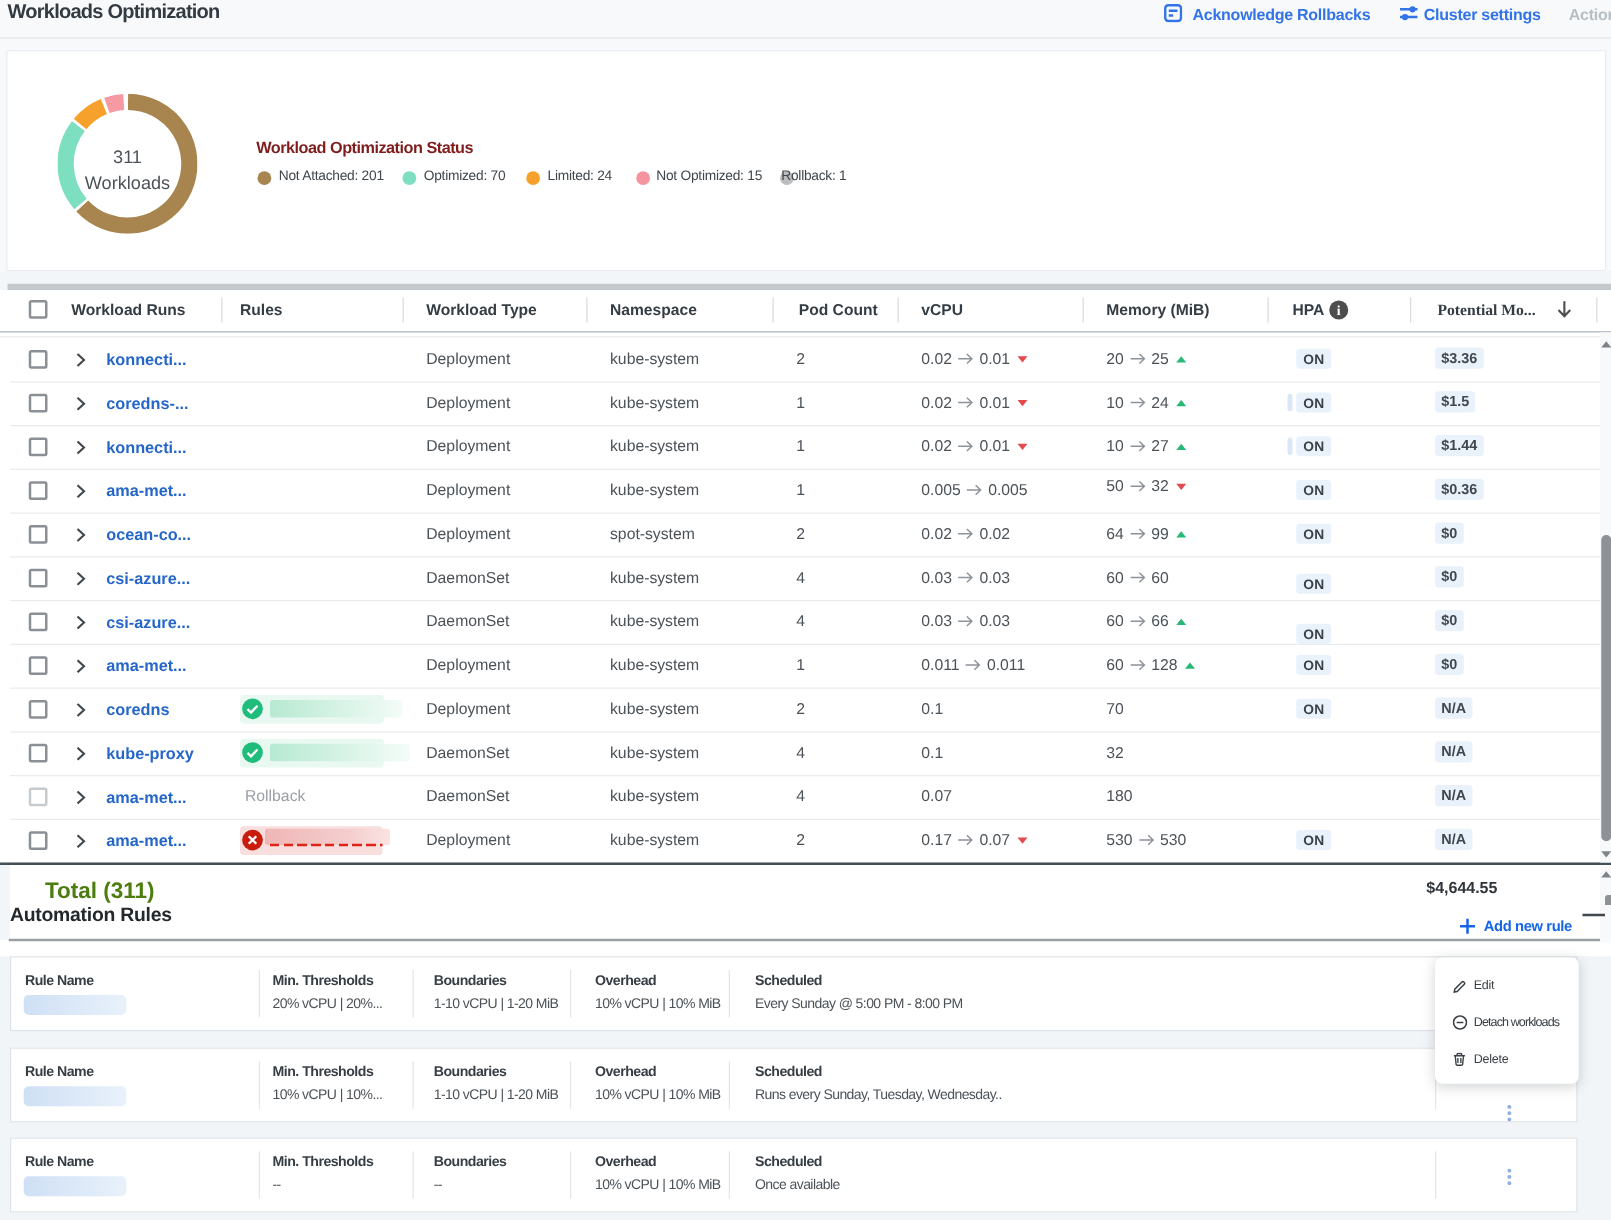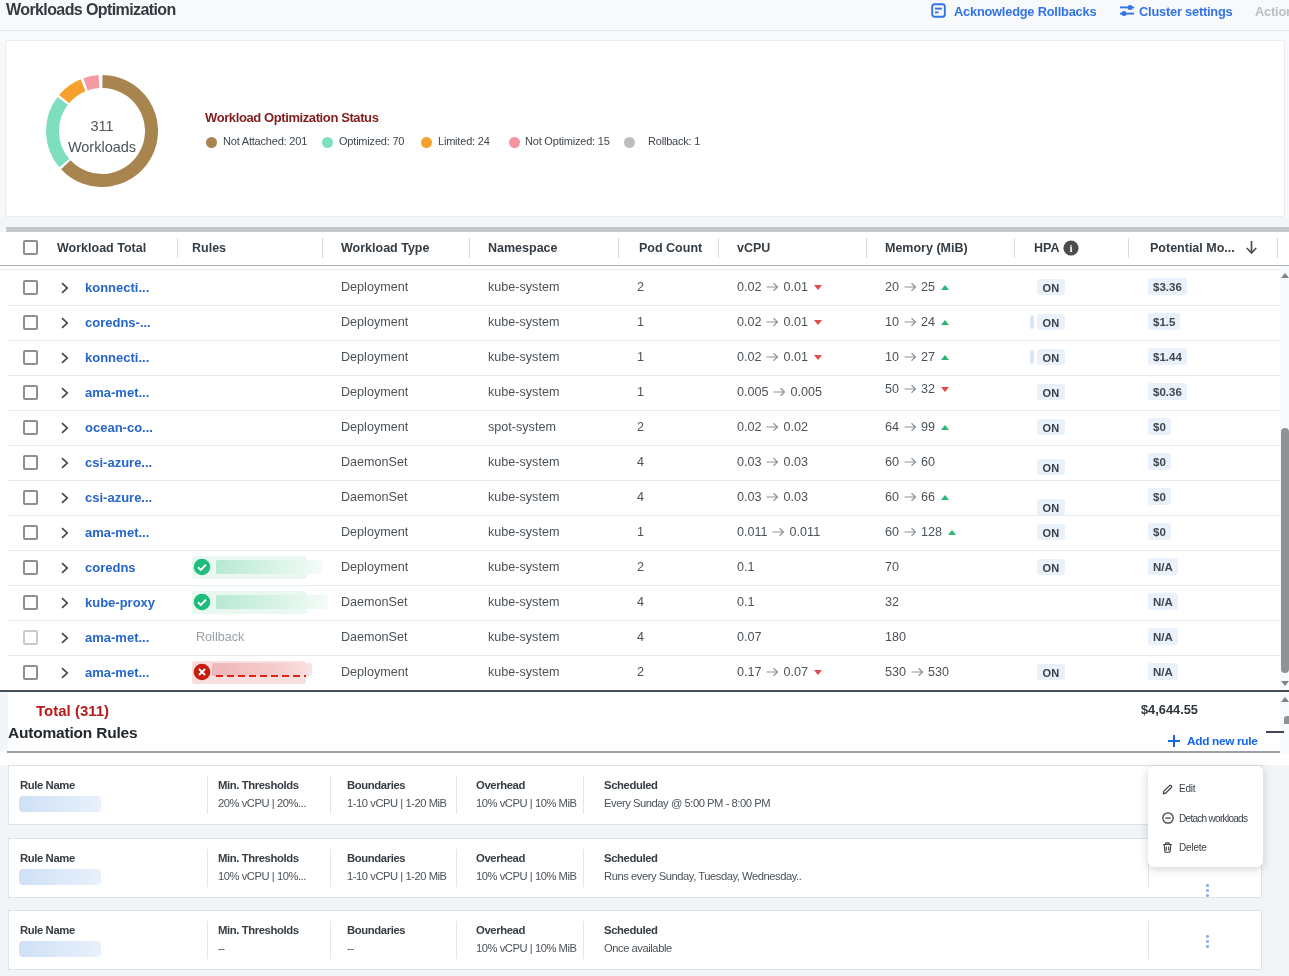--- a/index.html
+++ b/index.html
@@ -56,41 +56,41 @@
 <div class="abs" style="top:0; left:0;">
   <span class="abs" style="left:206px; top:136.5px; width:11px; height:11px; border-radius:50%; background:#a8854e;"></span>
   <div class="abs" style="left:223px; top:135px; font-size:11px; color:#3f464c; white-space:nowrap; letter-spacing:-0.2px;">Not Attached: 201</div>
   <span class="abs" style="left:322px; top:136.5px; width:11px; height:11px; border-radius:50%; background:#7edec0;"></span>
   <div class="abs" style="left:339px; top:135px; font-size:11px; color:#3f464c; white-space:nowrap; letter-spacing:-0.2px;">Optimized: 70</div>
   <span class="abs" style="left:421px; top:136.5px; width:11px; height:11px; border-radius:50%; background:#f6a12c;"></span>
   <div class="abs" style="left:438px; top:135px; font-size:11px; color:#3f464c; white-space:nowrap; letter-spacing:-0.2px;">Limited: 24</div>
   <span class="abs" style="left:509px; top:136.5px; width:11px; height:11px; border-radius:50%; background:#f5949e;"></span>
   <div class="abs" style="left:525px; top:135px; font-size:11px; color:#3f464c; white-space:nowrap; letter-spacing:-0.2px;">Not Optimized: 15</div>
   <span class="abs" style="left:624px; top:136.5px; width:11px; height:11px; border-radius:50%; background:#bdbdbd;"></span>
-  <div class="abs" style="left:648px; top:135px; font-size:11px; color:#3f464c; white-space:nowrap; letter-spacing:-0.2px;text-align:right;">Rollback: 1</div>
+  <div class="abs" style="left:625px; top:135px; font-size:11px; color:#3f464c; white-space:nowrap; letter-spacing:-0.2px;text-align:right;">Rollback: 1</div>
 </div>
 
 <div class="abs" style="left:0; top:217px; width:1289px; height:15px; background:#f3f6f9;"></div>
 <div class="abs" style="left:6px; top:227px; width:1283px; height:4.5px; background:#c5c9cc;"></div>
 <div class="abs" style="left:0; top:232px; width:1289px; height:544px; background:#fff;"></div>
 
 <div class="cb" style="left:23px; top:240px;"></div>
-<div class="abs hdr" style="left:57px; top:241px;">Workload Total</div>
+<div class="abs hdr" style="left:57px; top:241px;">Workload Runs</div>
 <div class="abs hdr" style="left:192px; top:241px;">Rules</div>
 <div class="abs hdr" style="left:341px; top:241px;">Workload Type</div>
 <div class="abs hdr" style="left:488px; top:241px;">Namespace</div>
 <div class="abs hdr" style="left:639px; top:241px;">Pod Count</div>
 <div class="abs hdr" style="left:737px; top:241px;">vCPU</div>
 <div class="abs hdr" style="left:885px; top:241px;">Memory (MiB)</div>
 <div class="abs hdr" style="left:1034px; top:241px;">HPA</div>
 <svg class="abs" style="left:1063px; top:240px;" width="16" height="16" viewBox="0 0 16 16">
       <circle cx="8" cy="8" r="7.6" fill="#4d4d4d"></circle>
       <text x="8" y="11.8" text-anchor="middle" font-size="11" font-weight="bold" fill="#fff" font-family="Liberation Serif,serif">i</text>
     </svg>
-<div class="abs hdr" style="left:1150px; top:241px;">Potential Mo...</div>
+<div class="abs hdr" style="left:1150px; top:241px;font-family:Liberation Serif, serif;">Potential Mo...</div>
 <svg class="abs" style="left:1245px; top:240px;" width="13" height="15" viewBox="0 0 13 15">
       <path d="M6.5 1 V 12 M 1.8 8 L 6.5 13 L 11.2 8" stroke="#4d4d4d" stroke-width="1.7" fill="none"></path>
     </svg>
 <div class="sep" style="left:177px; top:238px; height:20px;"></div>
 <div class="sep" style="left:322px; top:238px; height:20px;"></div>
 <div class="sep" style="left:469px; top:238px; height:20px;"></div>
 <div class="sep" style="left:618px; top:238px; height:20px;"></div>
 <div class="sep" style="left:718px; top:238px; height:20px;"></div>
 <div class="sep" style="left:866px; top:238px; height:20px;"></div>
 <div class="sep" style="left:1014px; top:238px; height:20px;"></div>
@@ -318,21 +318,21 @@
       </svg> 0.07<span class="tri-dn"></span></div>
 <div class="abs cell" style="left:885px; top:665px;">530 <svg width="13" height="10" viewBox="0 0 13 10" style="vertical-align:-1px; margin:0 1px;">
         <path d="M0.5 5 H11.5 M7.5 1.2 L11.5 5 L7.5 8.8" stroke="#8d939a" stroke-width="1.2" fill="none"></path>
       </svg> 530</div>
 <div class="onbadge" style="left:1037px; top:664px;">ON</div>
 <div class="pill" style="left:1148px; top:663px;">N/A</div>
 <div class="rowline" style="top:690px;"></div>
 
 <div class="abs" style="left:0px; top:690px; width:1289px; height:2px; background:#454f57;"></div>
 <div class="abs" style="left:0px; top:692px; width:8px; height:60px; background:#f3f6f9;"></div>
-<div class="abs bold" style="left:36px; top:702px; font-size:15px; color:#b91c1c;">Total (311)</div>
+<div class="abs bold" style="left:36px; top:702px; font-size:18px; color:#4d7c0f;">Total (311)</div>
 <div class="abs bold" style="left:1141px; top:702px; font-size:12.8px; color:#2e353b;">$4,644.55</div>
 
 <div class="abs" style="left:8px; top:724px; font-size:15.5px; font-weight:bold; color:#23282d; letter-spacing:-0.2px;">Automation Rules</div>
 <div class="abs" style="left:7px; top:751px; width:1282px; height:1.5px; background:#9aa0a5;"></div>
 <svg class="abs" style="left:1167px; top:734px;" width="14" height="14" viewBox="0 0 14 14">
       <path d="M7 1 V13 M1 7 H13" stroke="#1565e8" stroke-width="2"></path>
     </svg>
 <div class="abs" style="left:1187px; top:734px; font-size:11.8px; font-weight:bold; color:#1565e8; letter-spacing:-0.3px;">Add new rule</div>
 
 <div class="abs" style="left:0; top:765px; width:1289px; height:211px; background:#f2f5f8;"></div>

